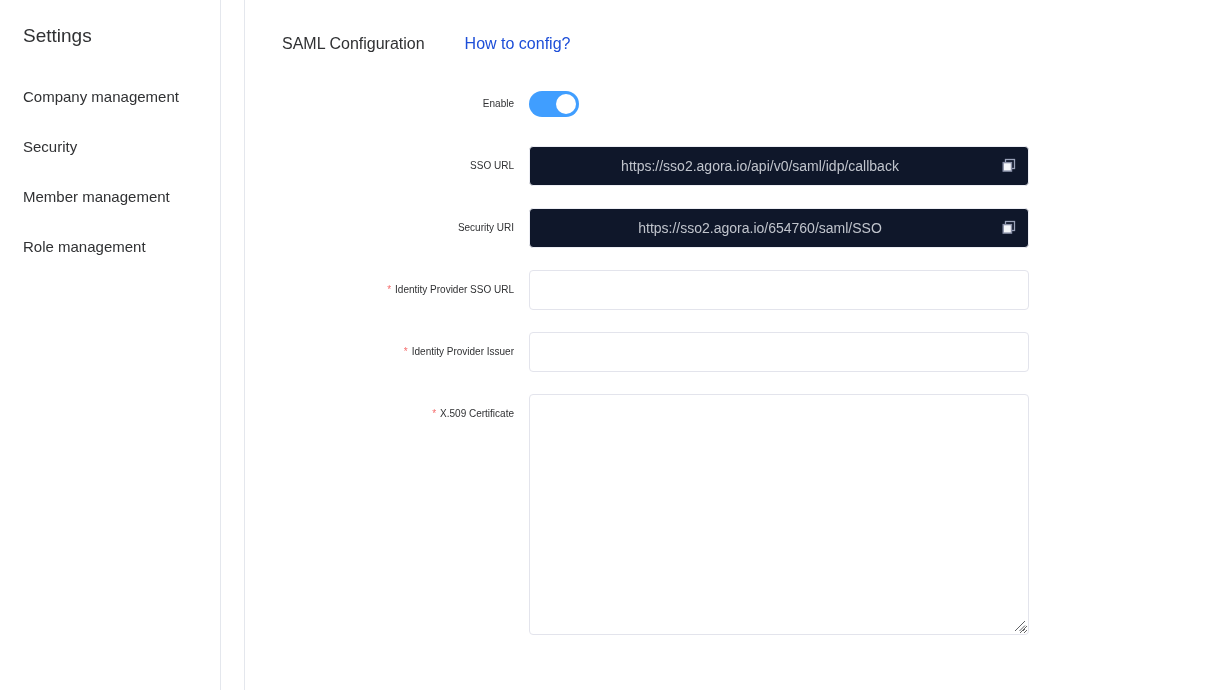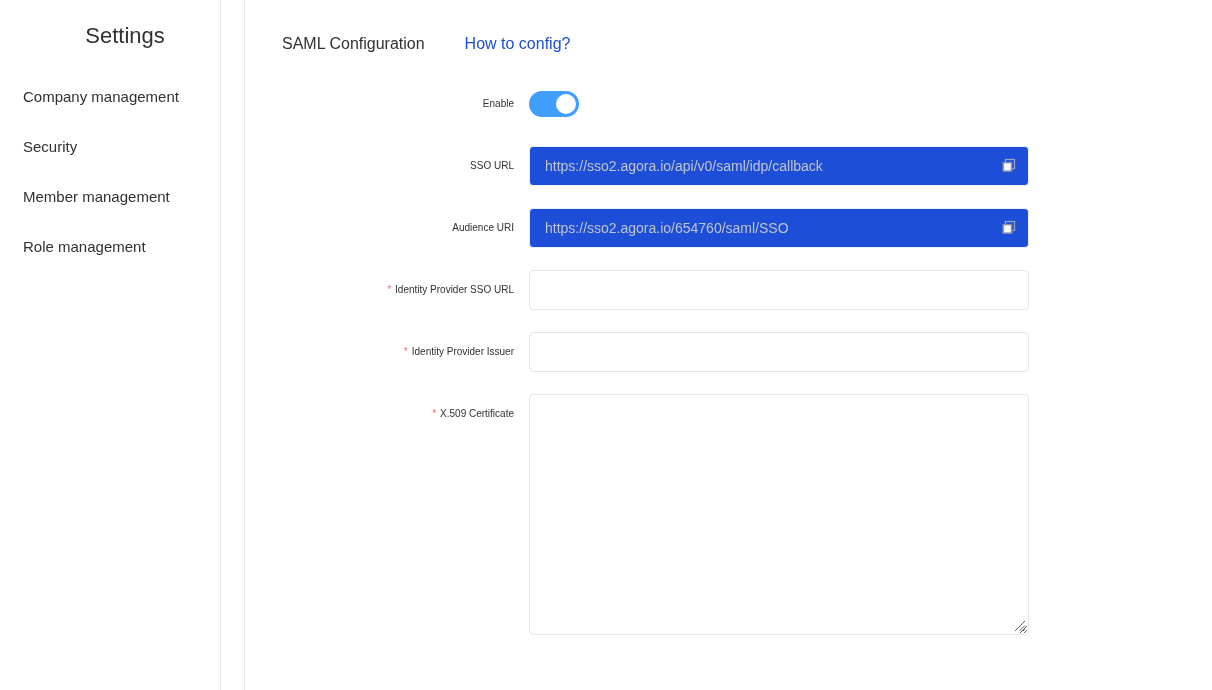--- a/index.html
+++ b/index.html
@@ -26,27 +26,26 @@
   
   .sidebar {
     width: 221px;
     flex: 0 0 221px;
     background: #ffffff;
     border-right: 1px solid #e4e7ed;
     box-sizing: border-box;
     padding-top: 22px;
   }
   .sidebar-title {
-    font-size: 22px;
-    color: #303133;
-    padding-left: 30px;
+    font-size: 19px;
+    color: #303133;
+    padding-left: 23px;
     line-height: 28px;
     margin: 0 0 22px 0;
     font-weight: normal;
-    text-align: center;
   }
   .sidebar-item {
     font-size: 15px;
     color: #303133;
     padding: 0 0 0 23px;
     height: 50px;
     line-height: 50px;
     cursor: pointer;
     white-space: nowrap;
   }
@@ -120,22 +119,23 @@
     height: 40px;
     box-sizing: border-box;
     border: 1px solid #e3e4ec;
     border-radius: 4px;
     background: #ffffff;
     display: flex;
     align-items: center;
     position: relative;
   }
   .input-shell.disabled {
-    background: #1d4ed8;
+    background: #0f172a;
     border-color: #edeef4;
+    text-align: center;
   }
   .input-text {
     flex: 1 1 auto;
     padding: 0 15px;
     font-size: 14px;
     color: #c0c4cc;
     line-height: 38px;
     white-space: nowrap;
     overflow: hidden;
     text-overflow: ellipsis;
@@ -264,21 +264,21 @@
             <svg width="16" height="16" viewBox="0 0 16 16" aria-hidden="true">
               <rect x="4.5" y="1.5" width="9" height="9" fill="none" stroke="#9aa2b8" stroke-width="1.3"></rect>
               <rect x="2.2" y="4.6" width="8.3" height="8.5" fill="#f5f7fa" stroke="#8a91a8" stroke-width="1.4"></rect>
             </svg>
           </span>
         </div>
       </div>
     </div>
 
     <div class="form-row">
-      <div class="form-label">Audience URI</div>
+      <div class="form-label">Security URI</div>
       <div class="form-field">
         <div class="input-shell disabled">
           <span class="input-text">https://sso2.agora.io/654760/saml/SSO</span>
           <span class="copy-btn">
             <svg width="16" height="16" viewBox="0 0 16 16" aria-hidden="true">
               <rect x="4.5" y="1.5" width="9" height="9" fill="none" stroke="#9aa2b8" stroke-width="1.3"></rect>
               <rect x="2.2" y="4.6" width="8.3" height="8.5" fill="#f5f7fa" stroke="#8a91a8" stroke-width="1.4"></rect>
             </svg>
           </span>
         </div>

